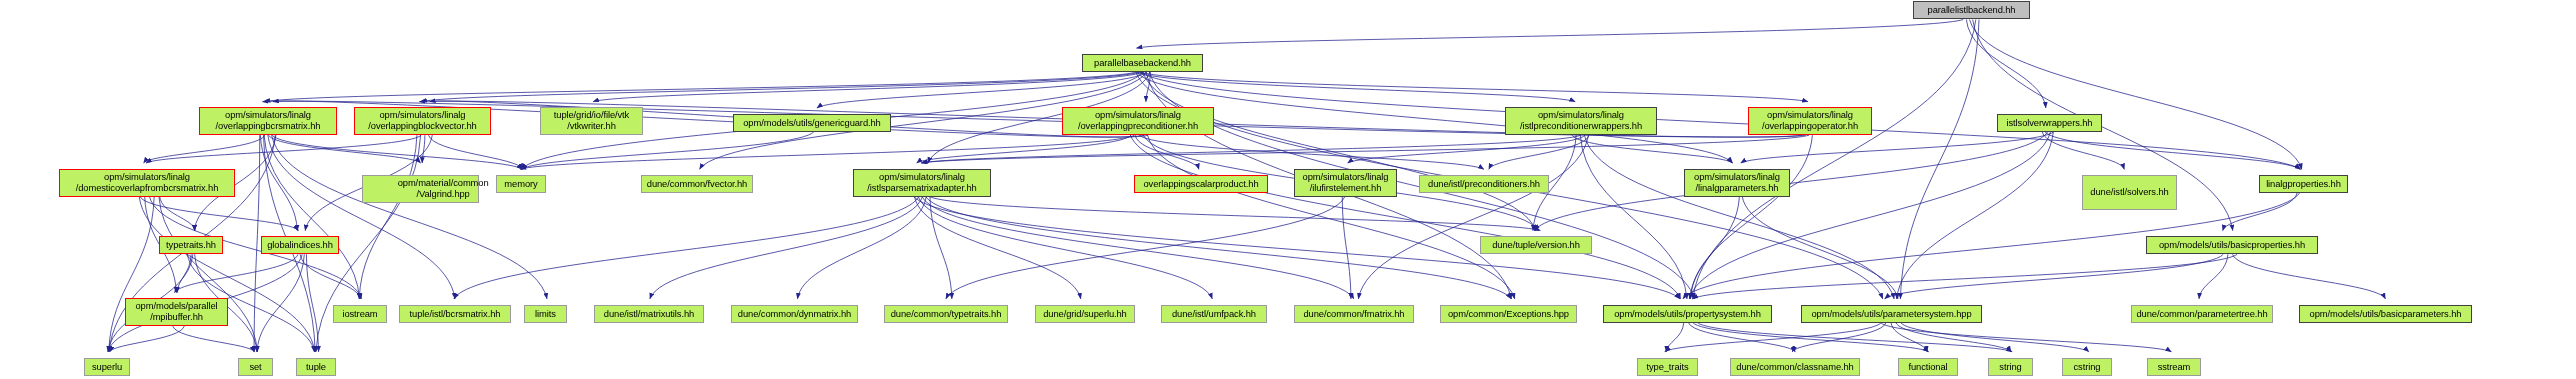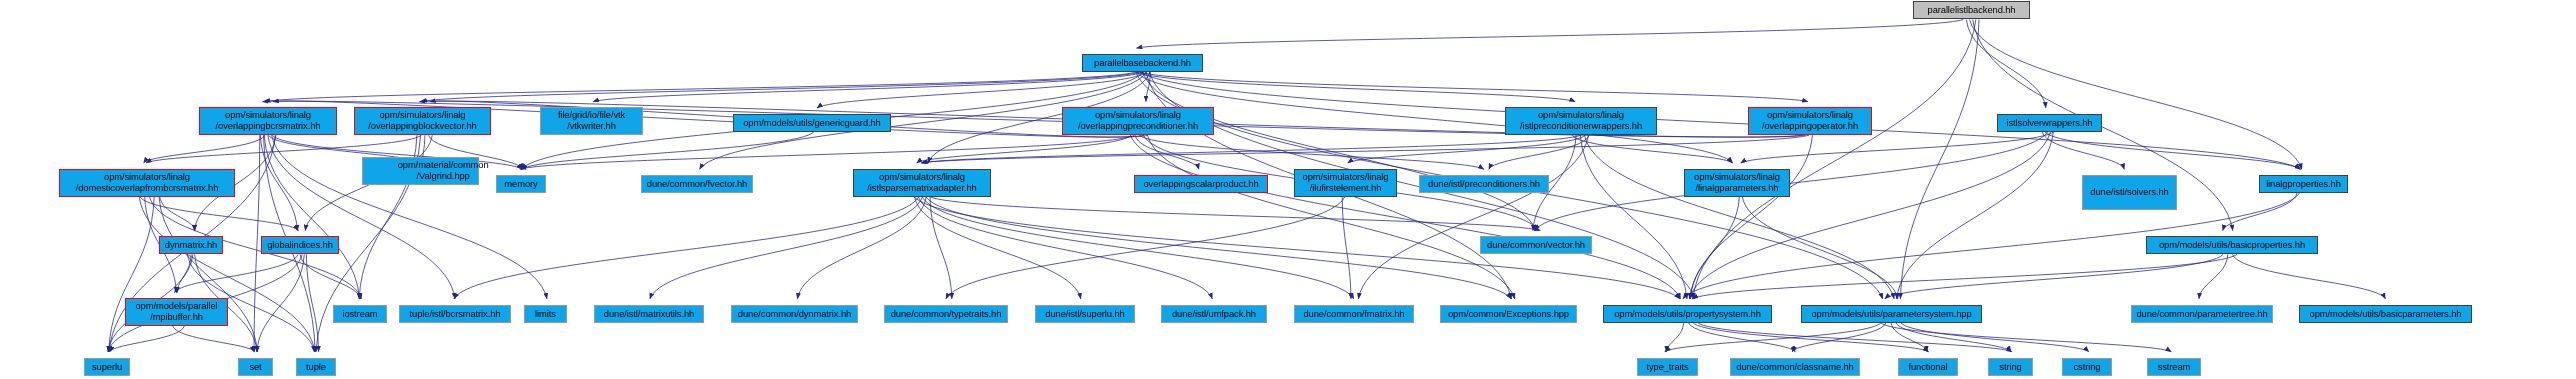--- a/index.html
+++ b/index.html
@@ -26,21 +26,21 @@
   }
   .node {
     position: absolute;
     box-sizing: border-box;
     display: flex;
     align-items: center;
     justify-content: center;
     text-align: center;
     line-height: 1.12;
     color: #000000;
-    background: #0ea5e9;
+    background: #bef264;
     border: 0.7px solid #9a9a9a;
     font-size: 9.4px;
     white-space: pre-line;
     padding: 0 2.8px;
     letter-spacing: -0.1px;
   }
   .node.dark {
     border: 0.7px solid #404040;
   }
   .node.red {
@@ -176,59 +176,59 @@
       <path d="M2720.02,463 C2728.9466984615383,485.5 2876.4025323076926,490.5 2885.329230769231,505" fill="none" stroke="#24248f" stroke-width="1.1" marker-end="url(#ah)"></path>
       <path d="M2727.04,463 C2741.6173415384615,485.5 2982.413427692308,490.5 2996.9907692307693,505" fill="none" stroke="#24248f" stroke-width="1.1" marker-end="url(#ah)"></path>
       <path d="M2697.79,463 C2720.3458,485.5 3092.9341999999997,490.5 3115.49,505" fill="none" stroke="#24248f" stroke-width="1.1" marker-end="url(#ah)"></path>
     </svg>
 <div class="node root" style="left: 1913px; top: 1.4px; width: 117px; height: 18px;">parallelistlbackend.hh</div>
     <div class="node dark" style="left: 1082px; top: 54px; width: 121px; height: 18px;">parallelbasebackend.hh</div>
     <div class="node red" style="left: 199px; top: 107px; width: 138px; height: 28px;">opm/simulators/linalg
 /overlappingbcrsmatrix.hh</div>
     <div class="node red" style="left: 354px; top: 107px; width: 137px; height: 28px;">opm/simulators/linalg
 /overlappingblockvector.hh</div>
-    <div class="node light" style="left: 540px; top: 107px; width: 103px; height: 28px;">file/grid/io/file/vtk
+    <div class="node light" style="left: 540px; top: 107px; width: 103px; height: 28px;">tuple/grid/io/file/vtk
 /vtkwriter.hh</div>
     <div class="node dark" style="left: 733px; top: 114px; width: 158px; height: 18px;">opm/models/utils/genericguard.hh</div>
     <div class="node red" style="left: 1062px; top: 107px; width: 152px; height: 28px;">opm/simulators/linalg
 /overlappingpreconditioner.hh</div>
     <div class="node dark" style="left: 1505px; top: 107px; width: 152px; height: 28px;">opm/simulators/linalg
 /istlpreconditionerwrappers.hh</div>
     <div class="node red" style="left: 1748px; top: 107px; width: 124px; height: 28px;">opm/simulators/linalg
 /overlappingoperator.hh</div>
     <div class="node dark" style="left: 1997px; top: 114px; width: 105px; height: 18px;">istlsolverwrappers.hh</div>
     <div class="node red" style="left: 59px; top: 169px; width: 176px; height: 28px;">opm/simulators/linalg
 /domesticoverlapfrombcrsmatrix.hh</div>
-    <div class="node light" style="left: 362px; top: 157px; width: 117px; height: 28px; padding-left: 48px;">opm/material/common
+    <div class="node light" style="left: 362px; top: 175px; width: 117px; height: 28px; padding-left: 48px;">opm/material/common
 /Valgrind.hpp</div>
     <div class="node light" style="left: 496px; top: 175px; width: 50px; height: 18px;">memory</div>
     <div class="node light" style="left: 641px; top: 175px; width: 112px; height: 18px;">dune/common/fvector.hh</div>
     <div class="node dark" style="left: 853px; top: 169px; width: 138px; height: 28px;">opm/simulators/linalg
 /istlsparsematrixadapter.hh</div>
     <div class="node red" style="left: 1134px; top: 175px; width: 134px; height: 18px;">overlappingscalarproduct.hh</div>
     <div class="node dark" style="left: 1294px; top: 169px; width: 103px; height: 28px;">opm/simulators/linalg
 /ilufirstelement.hh</div>
     <div class="node light" style="left: 1419px; top: 175px; width: 130px; height: 18px;">dune/istl/preconditioners.hh</div>
     <div class="node dark" style="left: 1684px; top: 169px; width: 106px; height: 28px;">opm/simulators/linalg
 /linalgparameters.hh</div>
     <div class="node light" style="left: 2082px; top: 175px; width: 95px; height: 35px;">dune/istl/solvers.hh</div>
     <div class="node dark" style="left: 2259px; top: 175px; width: 89px; height: 18px;">linalgproperties.hh</div>
-    <div class="node red" style="left: 159px; top: 236px; width: 64px; height: 18px;">dynmatrix.hh</div>
+    <div class="node red" style="left: 159px; top: 236px; width: 64px; height: 18px;">typetraits.hh</div>
     <div class="node red" style="left: 261px; top: 236px; width: 78px; height: 18px;">globalindices.hh</div>
-    <div class="node light" style="left: 1480px; top: 236px; width: 112px; height: 18px;">dune/common/vector.hh</div>
+    <div class="node light" style="left: 1480px; top: 236px; width: 112px; height: 18px;">dune/tuple/version.hh</div>
     <div class="node dark" style="left: 2146px; top: 236px; width: 172px; height: 18px;">opm/models/utils/basicproperties.hh</div>
     <div class="node red" style="left: 125px; top: 298px; width: 103px; height: 28px;">opm/models/parallel
 /mpibuffer.hh</div>
     <div class="node light" style="left: 333px; top: 305px; width: 54px; height: 18px;">iostream</div>
     <div class="node light" style="left: 399px; top: 305px; width: 112px; height: 18px;">tuple/istl/bcrsmatrix.hh</div>
     <div class="node light" style="left: 524px; top: 305px; width: 43px; height: 18px;">limits</div>
     <div class="node light" style="left: 594px; top: 305px; width: 110px; height: 18px;">dune/istl/matrixutils.hh</div>
     <div class="node light" style="left: 731px; top: 305px; width: 127px; height: 18px;">dune/common/dynmatrix.hh</div>
     <div class="node light" style="left: 884px; top: 305px; width: 124px; height: 18px;">dune/common/typetraits.hh</div>
-    <div class="node light" style="left: 1035px; top: 305px; width: 100px; height: 18px;">dune/istl/superlu.hh</div>
+    <div class="node light" style="left: 1035px; top: 305px; width: 100px; height: 18px;">dune/grid/superlu.hh</div>
     <div class="node light" style="left: 1161px; top: 305px; width: 106px; height: 18px;">dune/istl/umfpack.hh</div>
     <div class="node light" style="left: 1294px; top: 305px; width: 120px; height: 18px;">dune/common/fmatrix.hh</div>
     <div class="node light" style="left: 1440px; top: 305px; width: 137px; height: 18px;">opm/common/Exceptions.hpp</div>
     <div class="node dark" style="left: 1603px; top: 305px; width: 169px; height: 18px;">opm/models/utils/propertysystem.hh</div>
     <div class="node dark" style="left: 1801px; top: 305px; width: 181px; height: 18px;">opm/models/utils/parametersystem.hpp</div>
     <div class="node light" style="left: 2131px; top: 305px; width: 142px; height: 18px;">dune/common/parametertree.hh</div>
     <div class="node dark" style="left: 2299px; top: 305px; width: 173px; height: 18px;">opm/models/utils/basicparameters.hh</div>
     <div class="node light" style="left: 84px; top: 358px; width: 46px; height: 18px;">superlu</div>
     <div class="node light" style="left: 238px; top: 358px; width: 35px; height: 18px;">set</div>
     <div class="node light" style="left: 296px; top: 358px; width: 40px; height: 18px;">tuple</div>

